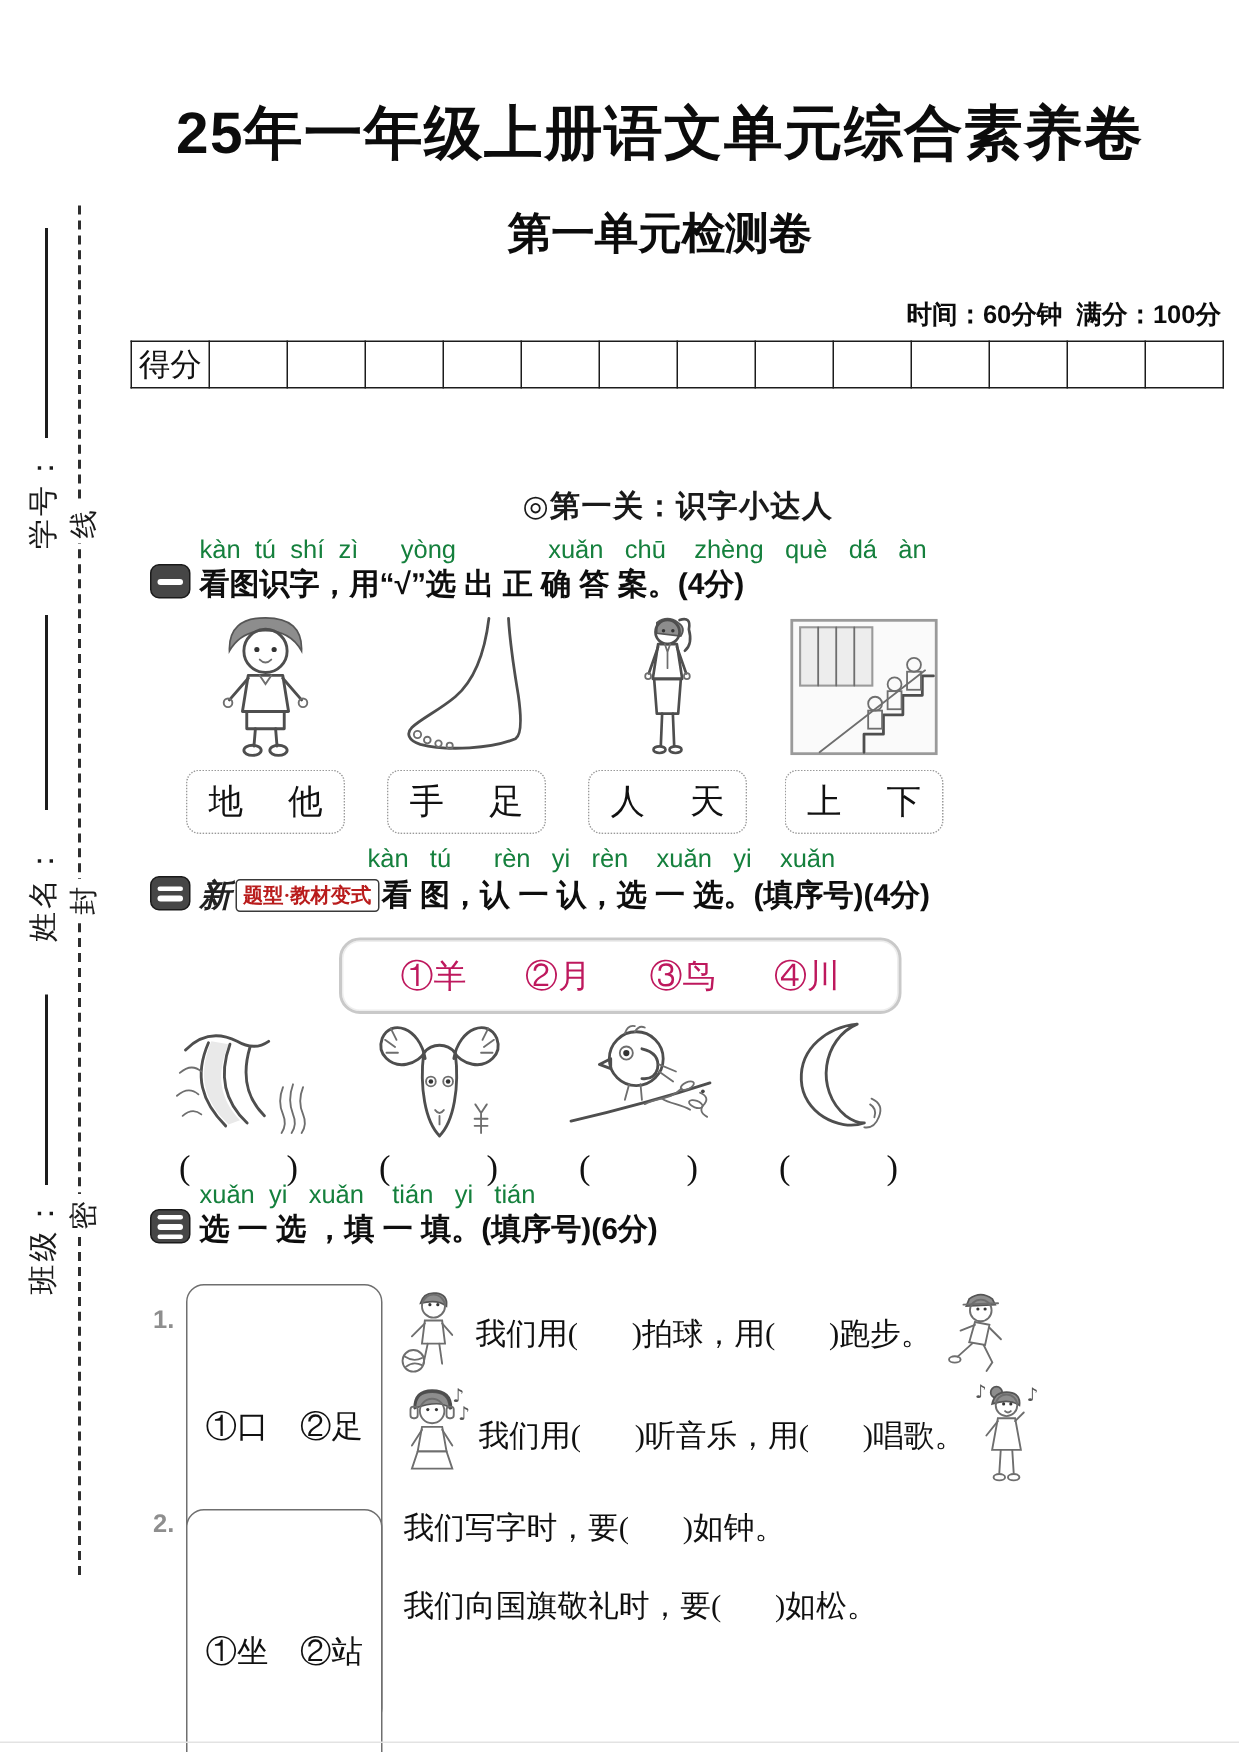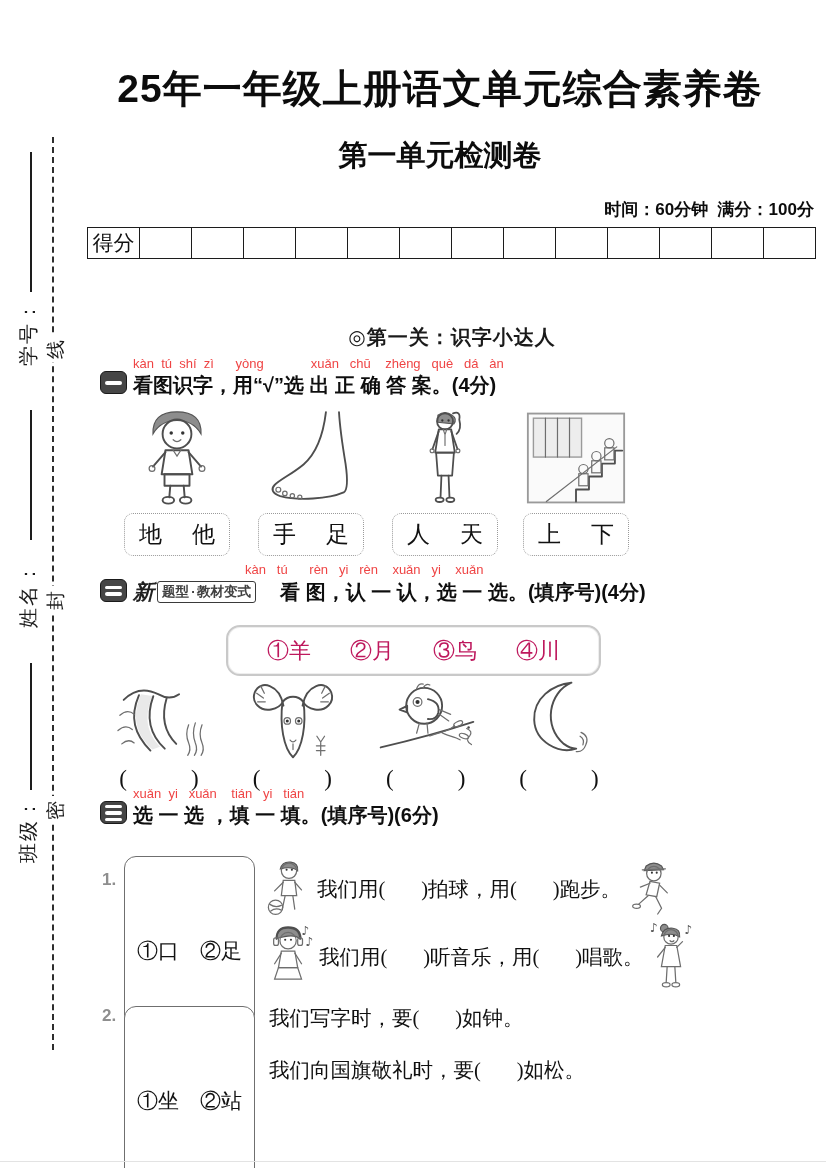--- a/index.html
+++ b/index.html
@@ -49,30 +49,30 @@
   
   .q-header { position:absolute; left:100px; display:flex; align-items:flex-end; }
   .q1-header { top:356px; }
   .q2-header { top:562px; }
   .q3-header { top:786px; }
   .q-marker { width:27px; height:23px; background:#464646; border:1.5px solid #1a1a1a;
     border-radius:6px; display:flex; flex-direction:column; justify-content:center;
     align-items:center; gap:3px; margin:0 6px 4px 0; flex:none; }
   .q-marker i { display:block; width:17px; height:3.5px; background:#fff; border-radius:2px; }
   .q-titlewrap { display:flex; flex-direction:column; }
-  .pinyin { font-family:"Liberation Sans","DejaVu Sans",sans-serif; font-size:13px;
-    color:#ef4444; white-space:pre; line-height:1.25; }
+  .pinyin { font-family:"Liberation Sans","DejaVu Sans",sans-serif; font-size:17px;
+    color:#15803d; white-space:pre; line-height:1.25; }
   .q-text { font-family:"Liberation Sans","DejaVu Sans",sans-serif; font-weight:bold;
     font-size:20px; color:#0e0e0e; white-space:pre; line-height:1.3; }
   .q2-line { display:flex; align-items:center; }
   .badge-new { font-family:"Liberation Serif",serif; font-style:italic; font-weight:bold;
     font-size:21px; color:#222; margin-right:3px; }
-  .badge-box { font-family:Liberation Mono, monospace; font-size:13.5px; font-weight:bold;
-    color:#404040; border:1.5px solid #3a3a3a; border-radius:3px; padding:1px 4px;
-    margin-right:24px; white-space:nowrap; }
+  .badge-box { font-family:Liberation Serif, serif; font-size:13.5px; font-weight:bold;
+    color:#b91c1c; border:1.5px solid #3a3a3a; border-radius:3px; padding:1px 4px;
+    margin-right:2px; white-space:nowrap; }
   
   .q1-grid { position:absolute; top:408px; left:124px; width:505px;
     display:flex; justify-content:space-between; }
   .q1-cell { display:flex; flex-direction:column; align-items:center;
     justify-content:flex-end; min-height:138px; }
   .q1-img { display:flex; align-items:flex-end; justify-content:center; height:98px; }
   .ans-box { margin-top:7px; border:1.6px dotted #9a9a9a; border-radius:9px;
     padding:5px 14px; display:flex; gap:30px; font-size:23px; color:#111;
     background:#fff; }
   

